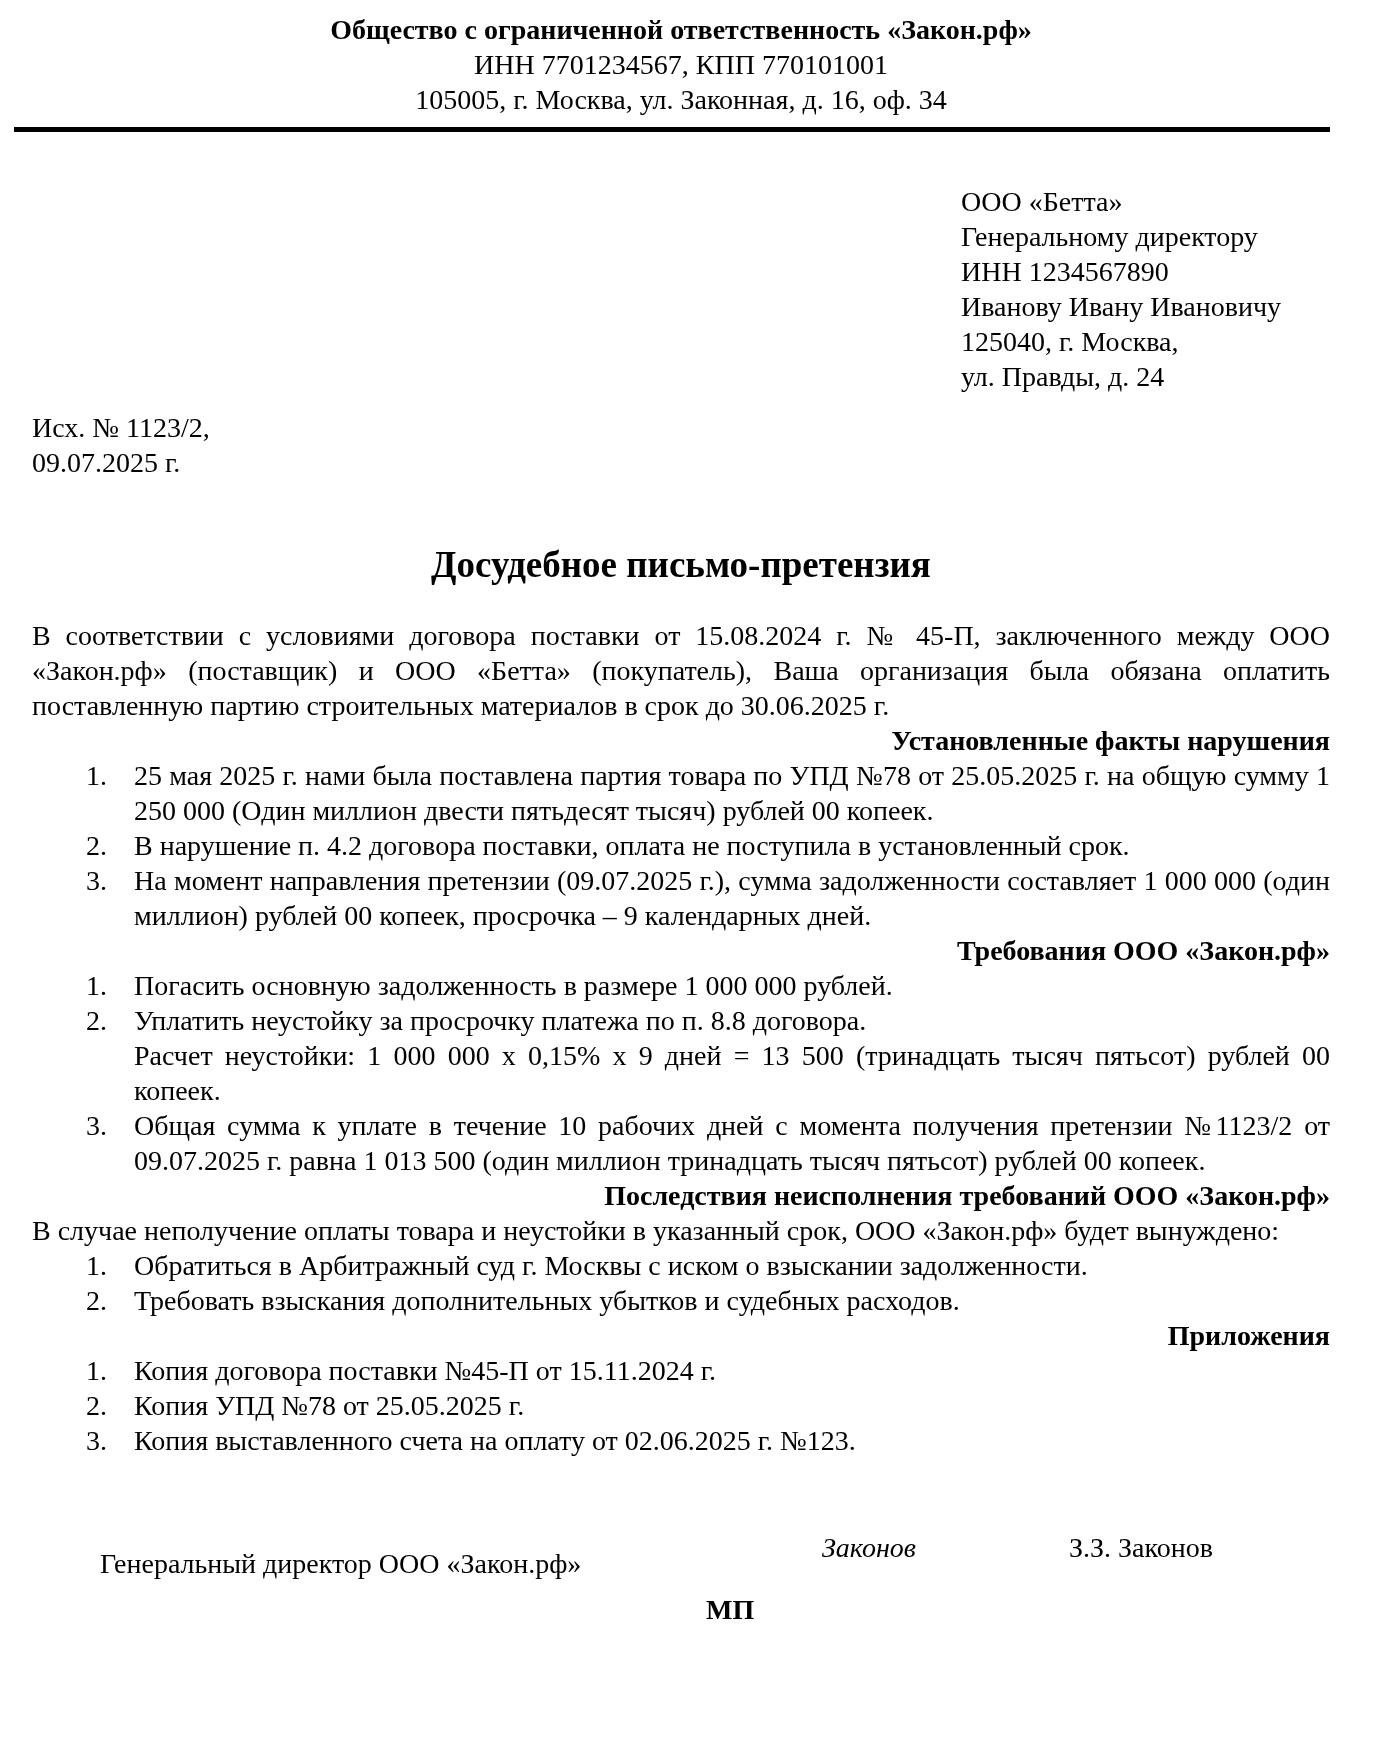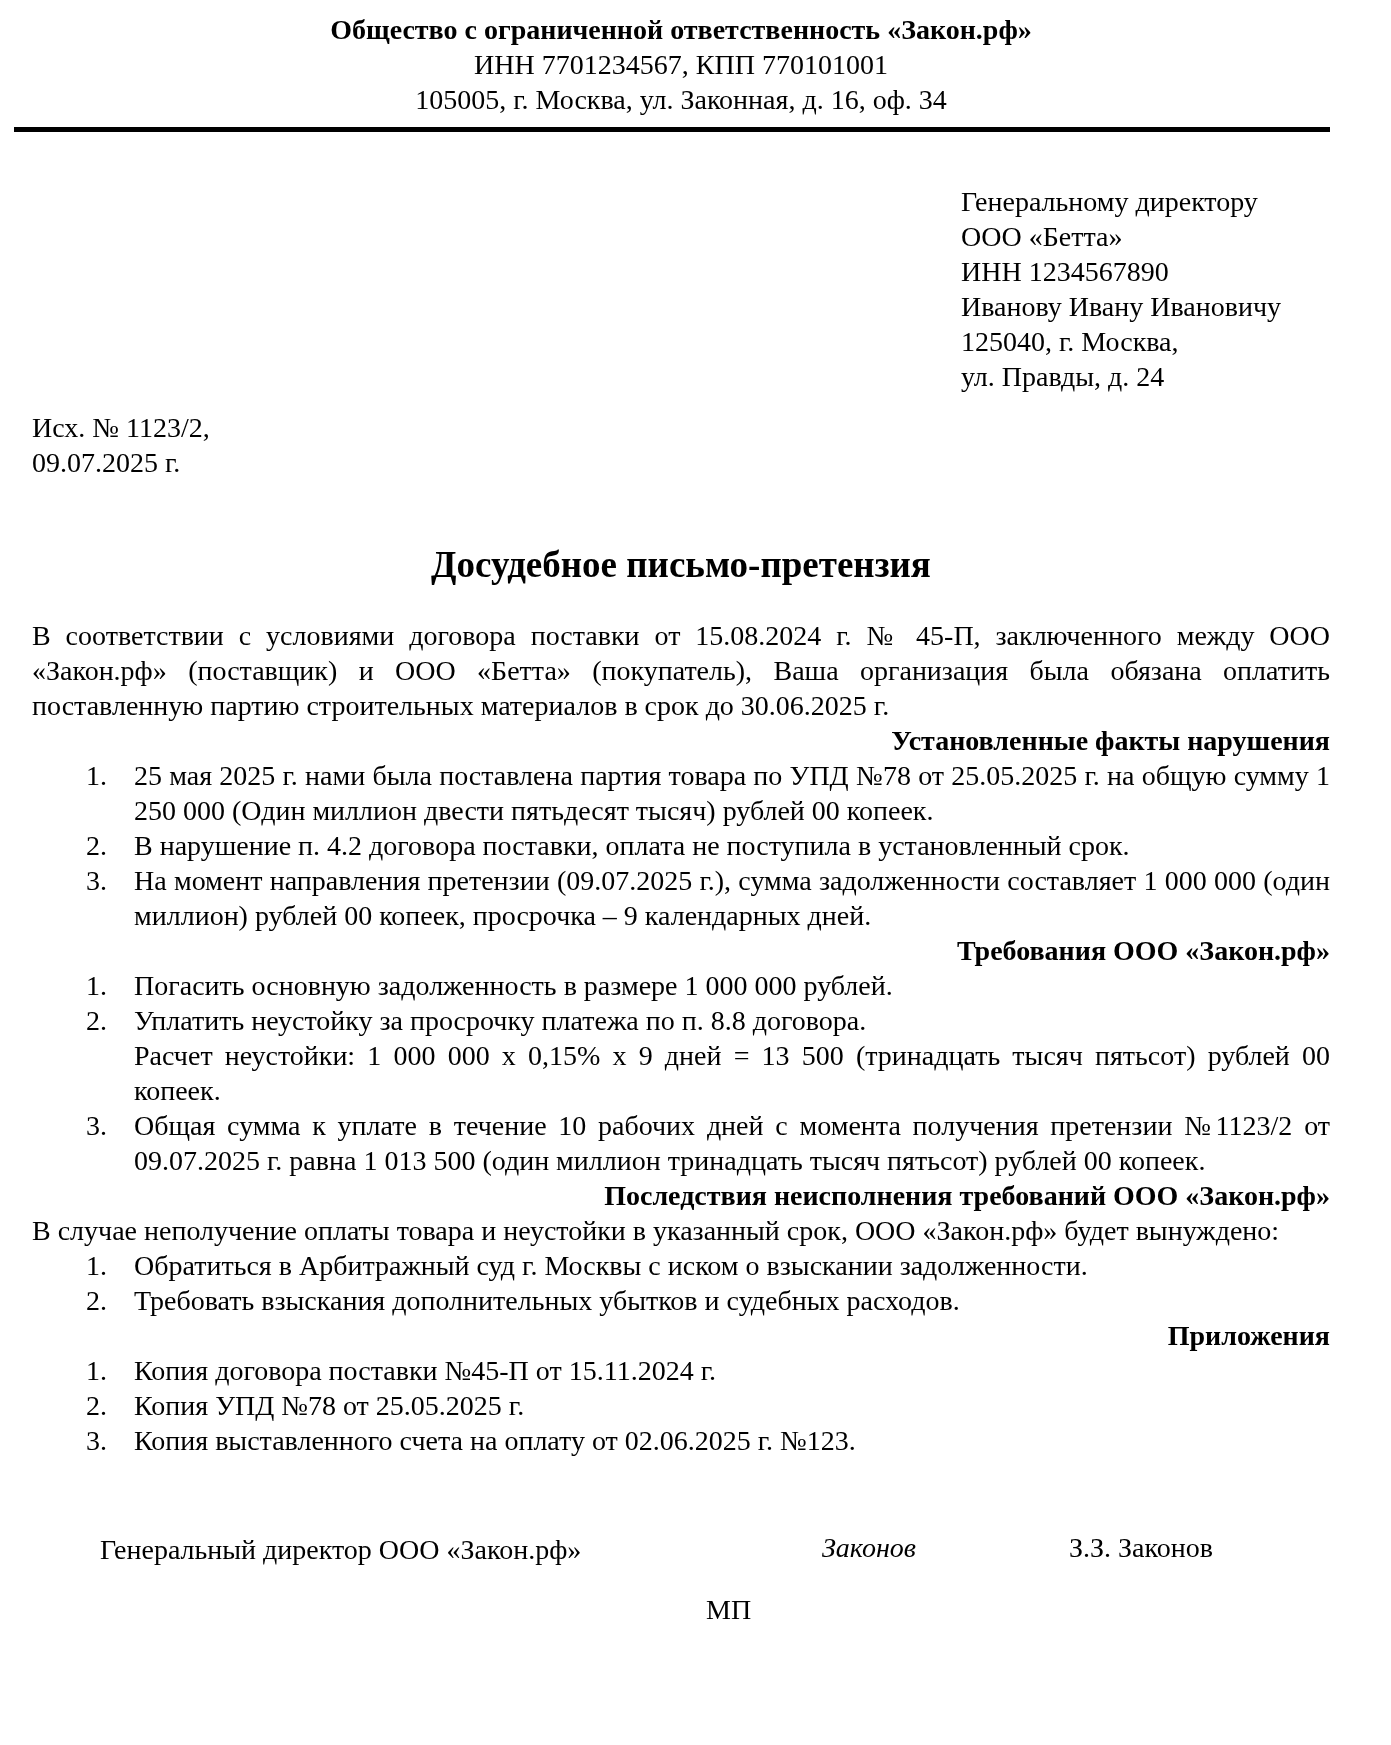--- a/index.html
+++ b/index.html
@@ -44,41 +44,41 @@
     position: absolute;
     left: 54px;
     top: 0;
   }
   .li-note { text-align: justify; }
   .signature-row {
     position: relative;
     height: 35px;
     margin-top: 72px;
   }
-  .signature-row .pos   { position: absolute; left: 68px;   top: 2px; white-space: nowrap; }
+  .signature-row .pos   { position: absolute; left: 68px;   top: 16px; white-space: nowrap; }
   .signature-row .hand  { position: absolute; left: 790px;  top: 0; font-style: italic; white-space: nowrap; }
   .signature-row .name  { position: absolute; left: 1037px; top: 0; white-space: nowrap; }
-  .stamp { margin: 27px 0 0 674px; }
+  .stamp { margin: 27px 0 0 674px; font-weight: bold; }
 </style>
 </head>
 <body>
 
 <div class="page">
 
   <header class="org-header">
     <div class="company">Общество с ограниченной ответственность «Закон.рф»</div>
     <div>ИНН 7701234567, КПП 770101001</div>
     <div>105005, г. Москва, ул. Законная, д. 16, оф. 34</div>
   </header>
 
   <div class="rule"></div>
 
   <div class="recipient">
+    <div>ООО «Бетта»</div>
     <div>Генеральному директору</div>
-    <div>ООО «Бетта»</div>
     <div>ИНН 1234567890</div>
     <div>Иванову Ивану Ивановичу</div>
     <div>125040, г. Москва,</div>
     <div>ул. Правды, д. 24</div>
   </div>
 
   <div class="outgoing">
     <div>Исх. № 1123/2,</div>
     <div>09.07.2025 г.</div>
   </div>

